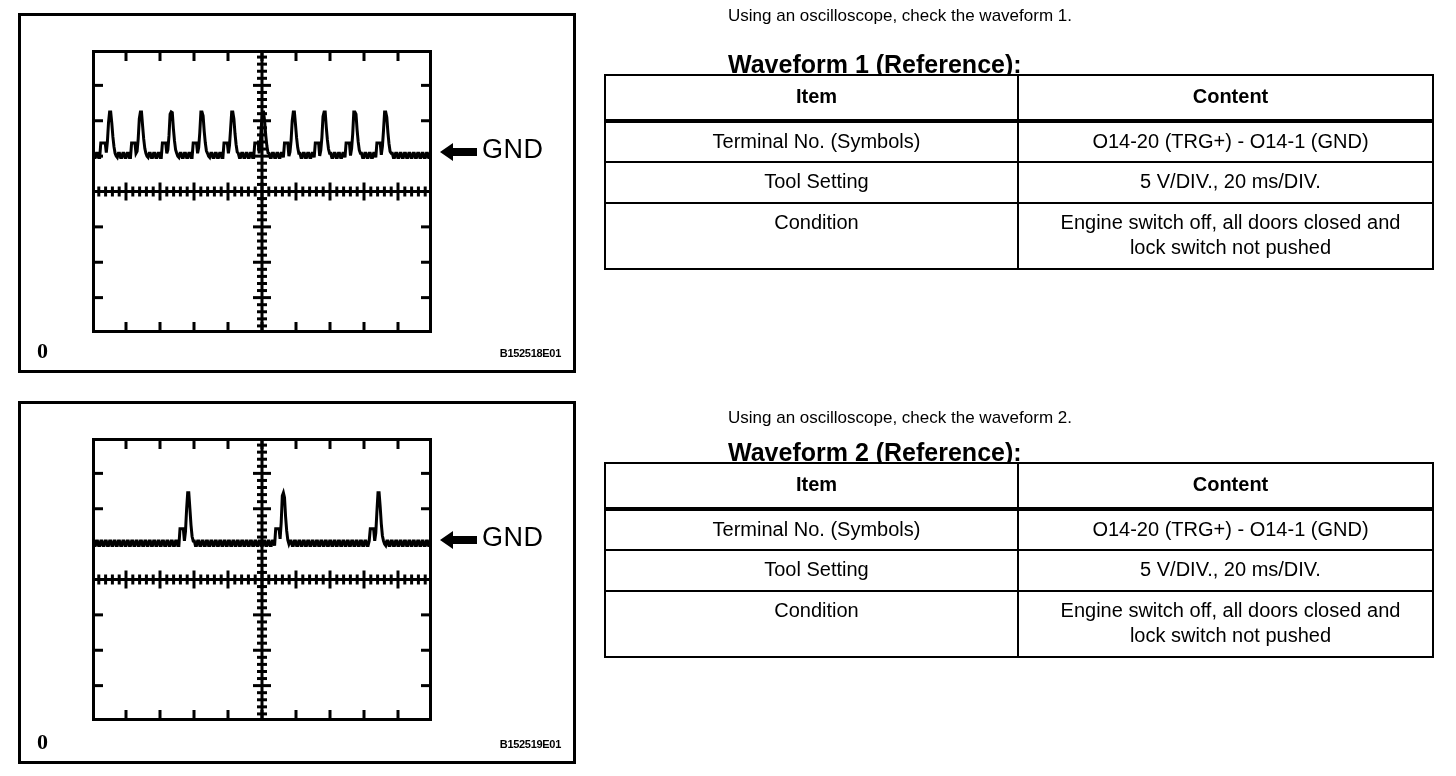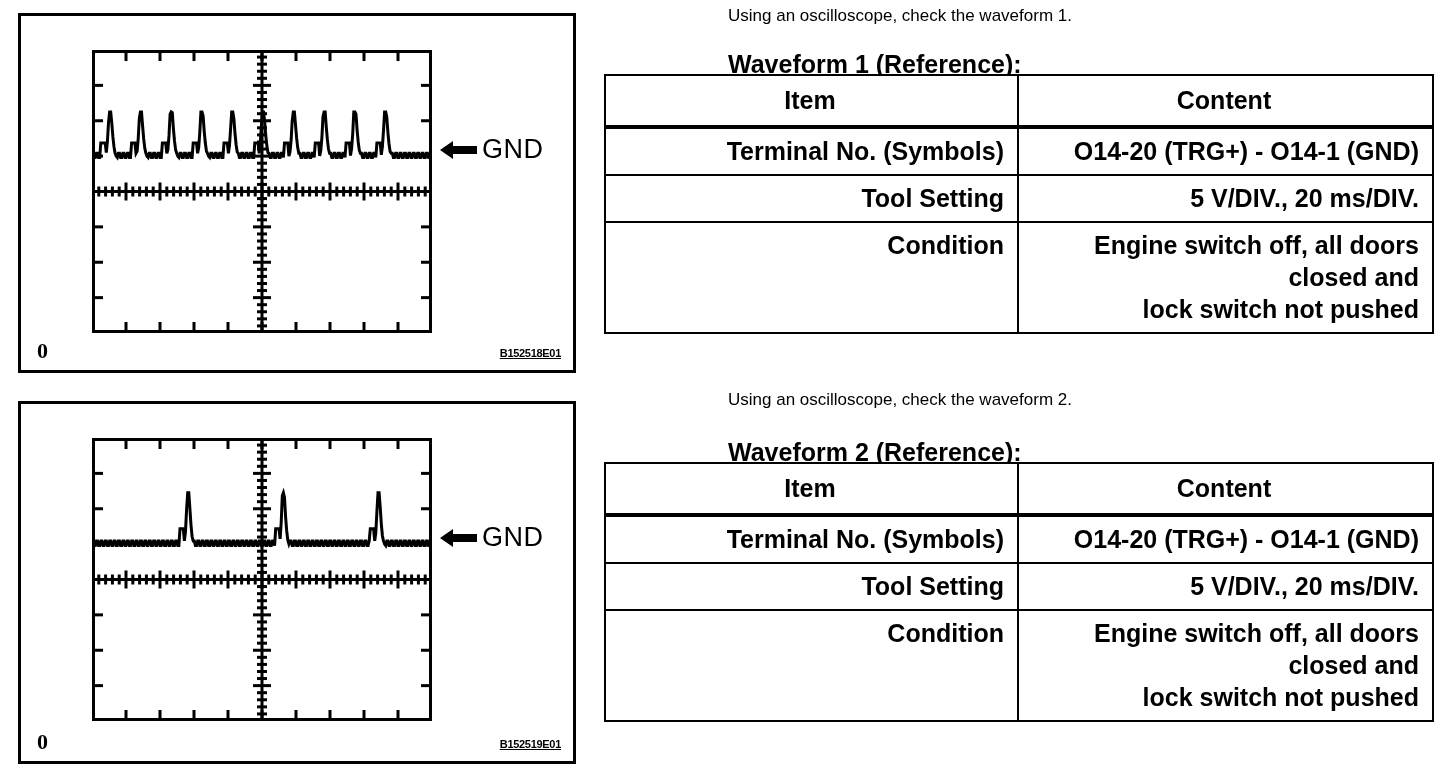--- a/index.html
+++ b/index.html
@@ -41,26 +41,25 @@
     font-family: "Liberation Serif", serif;
   }
   .scope-code {
     position: absolute;
     right: 12px;
     bottom: 11px;
     font-size: 11px;
     font-weight: bold;
     letter-spacing: -0.3px;
     font-family: "Liberation Sans", sans-serif;
-    text-decoration: underline;
   }
   .gnd-wrap {
     position: absolute;
     display: flex;
-    align-items: center;
+    align-items: flex-end;
     gap: 5px;
   }
   .gnd-arrow { display: block; }
   .gnd-label {
     font-size: 27px;
     letter-spacing: 0.5px;
     line-height: 1;
     font-family: "Liberation Sans", sans-serif;
   }
 
@@ -80,34 +79,34 @@
     font-family: "Liberation Sans", sans-serif;
   }
 
   table.spec {
     border-collapse: collapse;
     table-layout: fixed;
     background: #fff;
   }
   table.spec th, table.spec td {
     border: 2px solid #000;
-    padding: 6px 13px 7px 10px;
-    font-size: 25px;
+    padding: 6px 0 7px 10px;
+    font-size: 20px;
     line-height: 1.28;
     vertical-align: top;
     font-family: "Liberation Sans", sans-serif;
   }
   table.spec th {
     text-align: center;
     font-weight: bold;
     padding-top: 8px;
     padding-bottom: 9px;
     border-bottom-width: 4px;
   }
-  table.spec td { text-align: right; font-weight: bold; }
+  table.spec td { text-align: center; font-weight: normal; }
   .col-item { width: 413px; }
   .col-content { width: 415px; }
   .cell-l2 { display: block; }
 </style>
 </head>
 <body>
 
 <div class="section" style="left:0; top:0; width:1456px; height:390px;">
 
   <div class="scope-panel" style="left:18px; top:13px; width:558px; height:360px;">
@@ -427,21 +426,21 @@
     <div class="scope-code">B152519E01</div>
   </div>
 
   <div class="gnd-wrap" style="left:440px; top:136px;">
     <svg class="gnd-arrow" width="37" height="22" viewBox="0 0 37 22">
       <polygon points="0,11 13,2 13,7 37,7 37,15 13,15 13,20" fill="#000"></polygon>
     </svg>
     <span class="gnd-label">GND</span>
   </div>
 
-  <div class="instr-line" style="left:728px; top:2px; position:absolute;text-align:center;">Using an oscilloscope, check the waveform 2.</div>
+  <div class="instr-line" style="left:728px; top:20px; position:absolute;text-align:center;">Using an oscilloscope, check the waveform 2.</div>
   <div class="instr-title" style="left:728px; top:38px; position:absolute;text-decoration:underline;">Waveform 2 (Reference):</div>
 
   <table class="spec" style="position:absolute; left:604px; top:74px; width:828px;">
     <colgroup>
         <col class="col-item">
         <col class="col-content">
       </colgroup>
     <thead>
       <tr>
         <th>Item</th>

